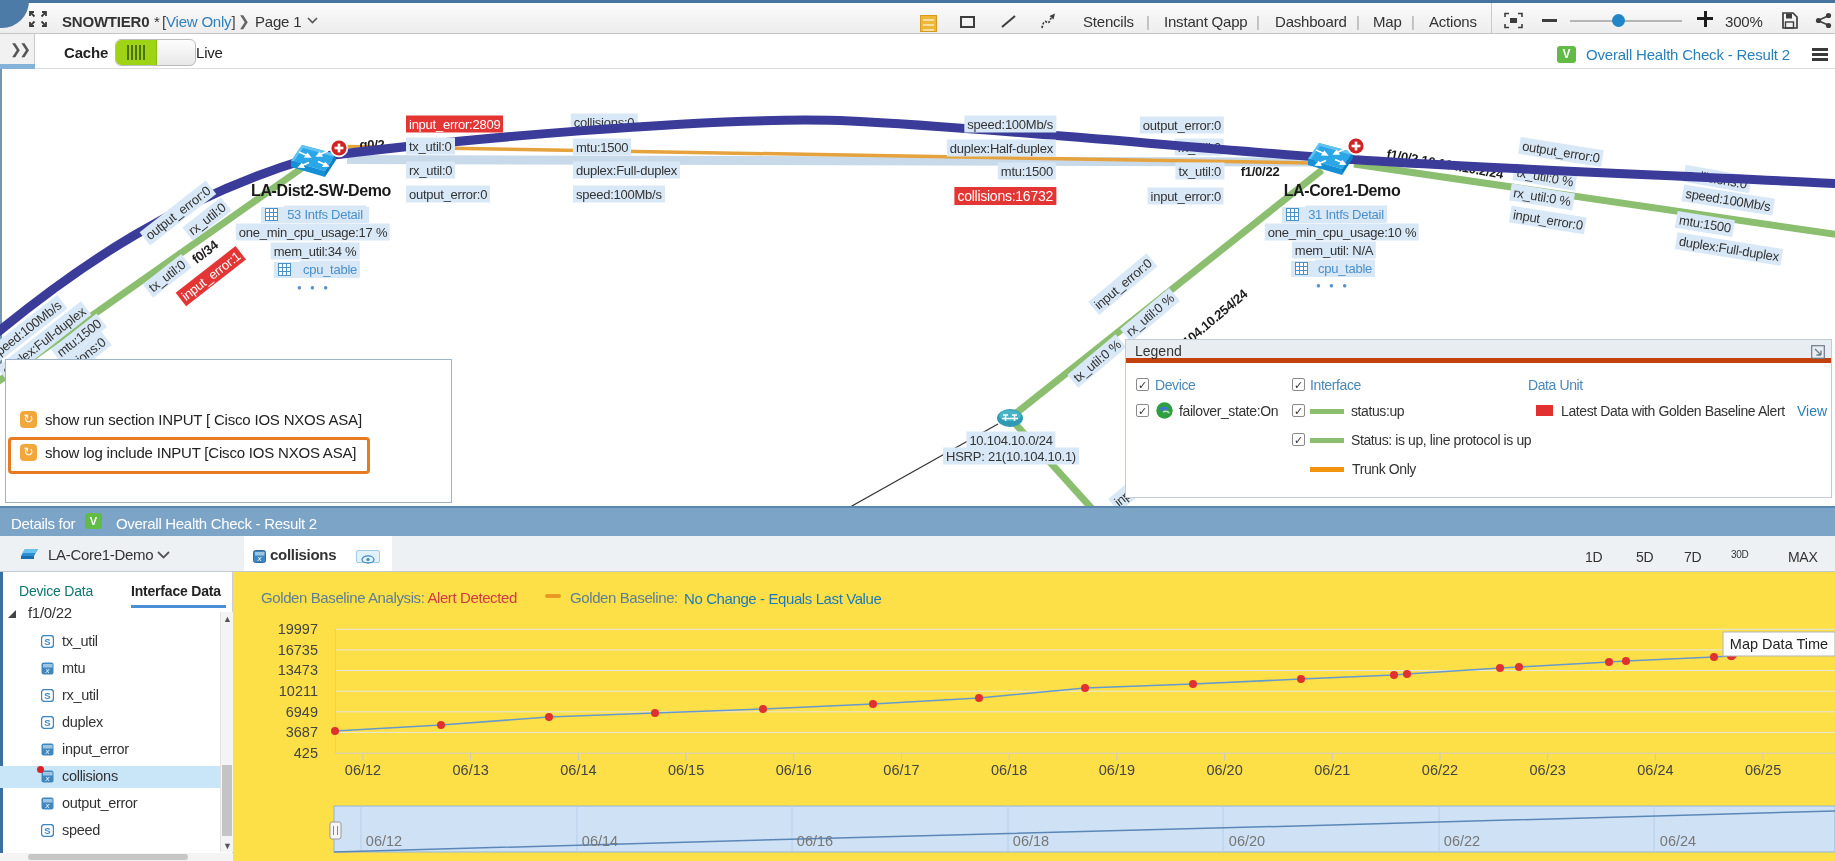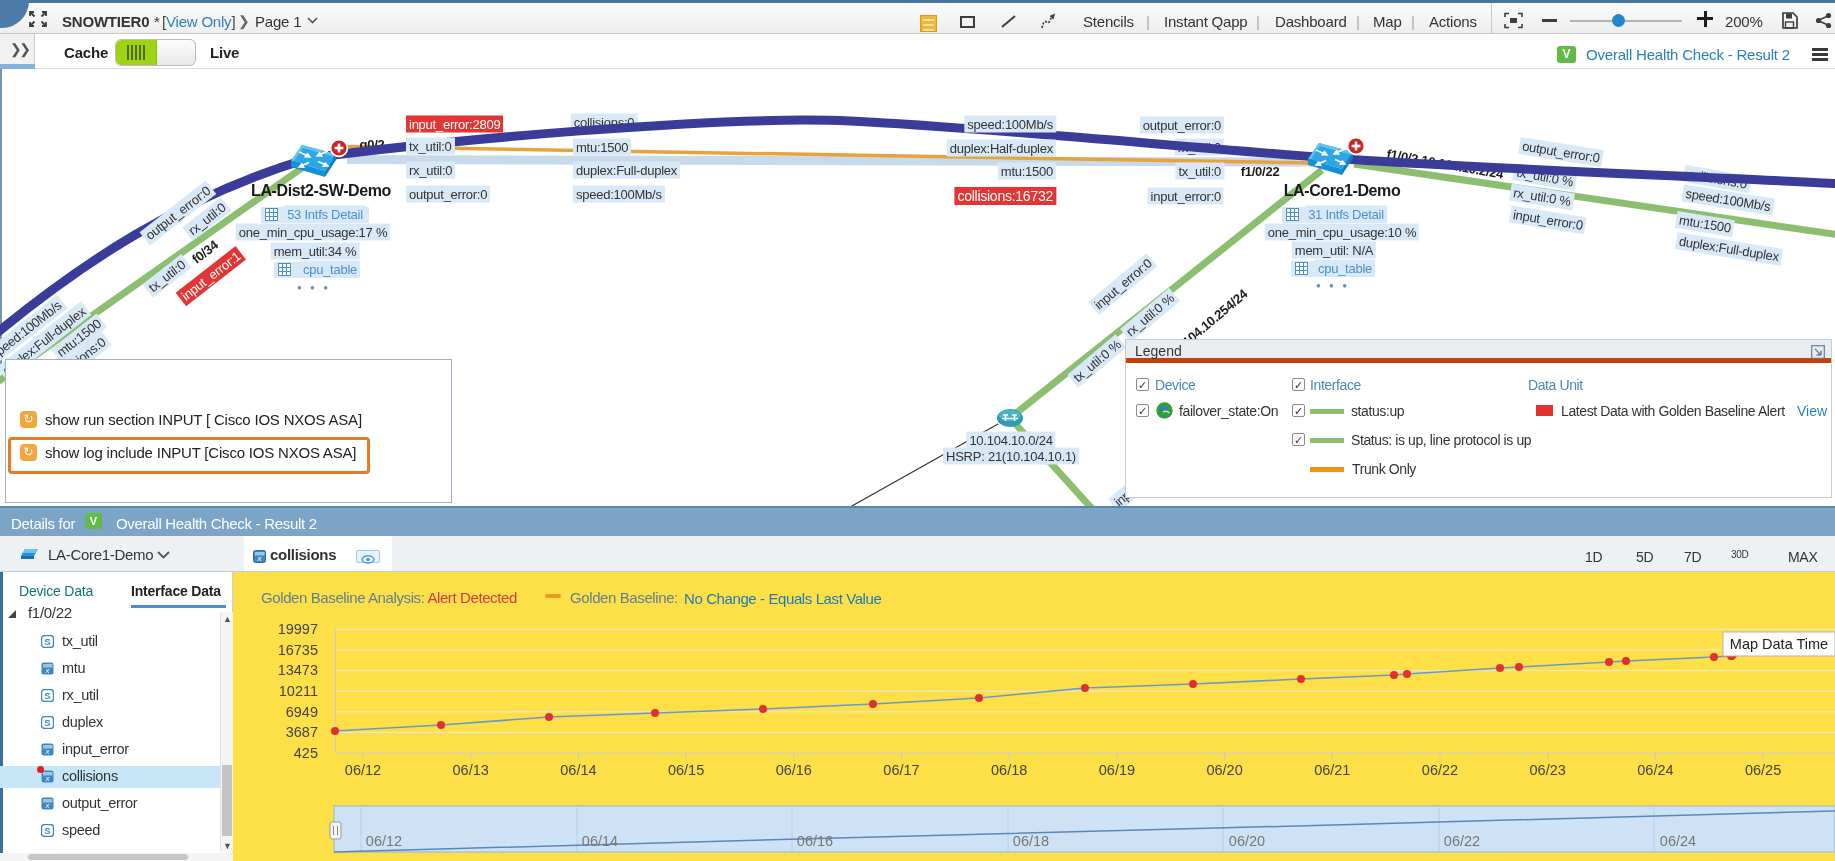--- a/index.html
+++ b/index.html
@@ -132,21 +132,21 @@
         <path d="M18,12 V15.5 H14"></path>
         <path d="M5,15.5 H1 V12"></path>
     </g>
     <rect x="6" y="6" width="7" height="5" fill="#3d3d3d"></rect>
   </svg>
   <div class="abs" style="left:1542px;top:16px;width:15px;height:3px;background:#3d3d3d"></div>
   <div class="abs" style="left:1570px;top:17px;width:112px;height:2px;background:#b5b5b5"></div>
   <div class="abs" style="left:1612px;top:11px;width:13px;height:13px;border-radius:50%;background:#2386c8"></div>
   <div class="abs" style="left:1697px;top:14px;width:16px;height:3px;background:#1d1d1d"></div>
   <div class="abs" style="left:1703.5px;top:7.5px;width:3px;height:16px;background:#1d1d1d"></div>
-  <div class="t1" style="left:1725px">200%</div>
+  <div class="t1" style="left:1725px">300%</div>
   <svg class="abs" style="left:1781px;top:9px" width="17" height="17" viewBox="0 0 17 17">
     <path d="M2,1 H12 L16,5 V16 H2 Z" fill="none" stroke="#3d3d3d" stroke-width="1.7"></path>
     <rect x="5" y="1.5" width="6" height="5" fill="#3d3d3d"></rect>
     <rect x="4.5" y="10" width="8" height="6" fill="none" stroke="#3d3d3d" stroke-width="1.4"></rect>
   </svg>
   <svg class="abs" style="left:1815px;top:9px" width="17" height="17" viewBox="0 0 17 17">
     <g fill="#3d3d3d">
       <circle cx="13.5" cy="3.5" r="2.6"></circle>
         <circle cx="3.5" cy="8.5" r="2.6"></circle>
         <circle cx="13.5" cy="13.5" r="2.6"></circle>
@@ -161,21 +161,21 @@
   <div id="leftbox">
       <div style="color:#555;font-size:14px;margin:7px 0 0 10px;letter-spacing:-2.5px">❯❯</div>
     </div>
   <div id="leftboxblue"></div>
   <div class="t2" style="left:64px;font-weight:bold">Cache</div>
   <div id="toggle">
       <div class="green">
         <div class="grip"></div>
       </div>
     </div>
-  <div class="t2" style="left:210px;font-weight:bold">Live</div>
+  <div class="t2" style="left:196px;font-weight:normal">Live</div>
   <div class="abs" style="left:1557px;top:12px;width:19px;height:17px;border-radius:3px;background:#62bb46;color:#fff;font-size:12px;font-weight:bold;text-align:center;line-height:17px">V</div>
   <div class="t2" style="left:1586px;color:#2980b9;font-size:15px;top:12px">Overall Health Check - Result 2</div>
   <div class="abs" style="left:1812px;top:14px;width:16px;height:12px">
     <div style="height:2.5px;background:#3a3a3a;margin-bottom:2.5px"></div>
     <div style="height:2.5px;background:#3a3a3a;margin-bottom:2.5px"></div>
     <div style="height:2.5px;background:#3a3a3a"></div>
   </div>
 </div>
 <div id="map">
   <div id="mapleftedge"></div>

